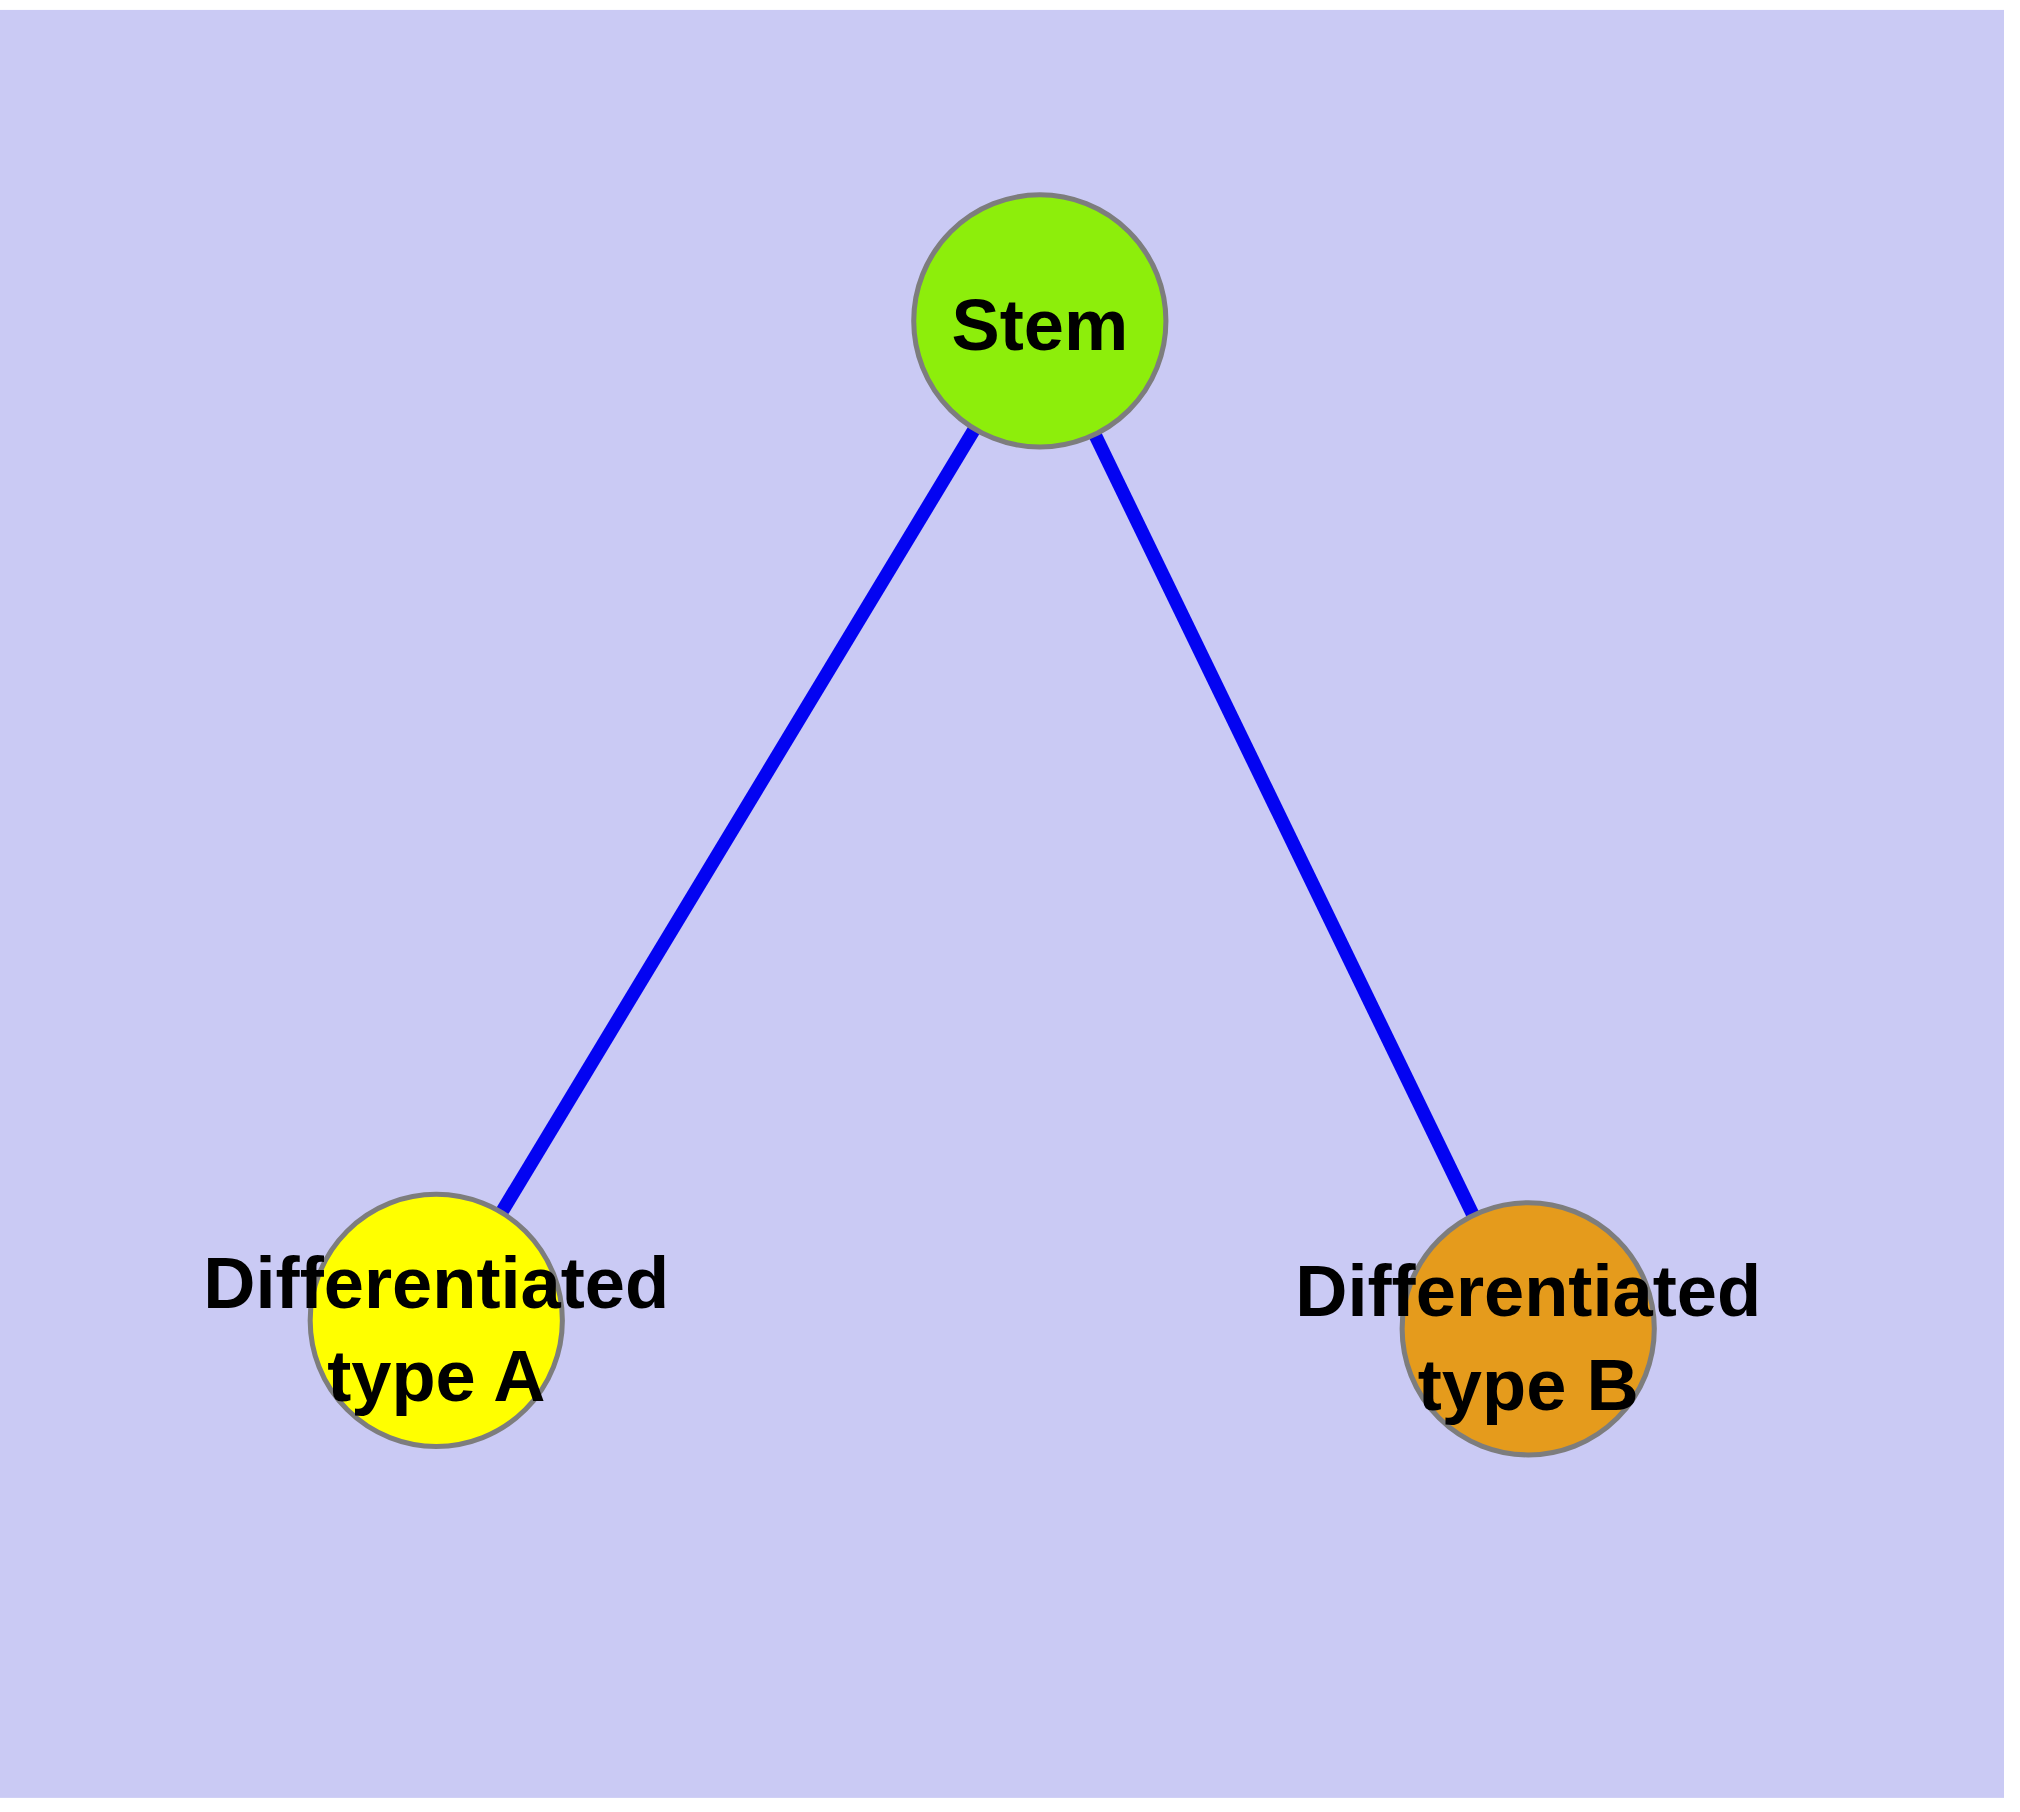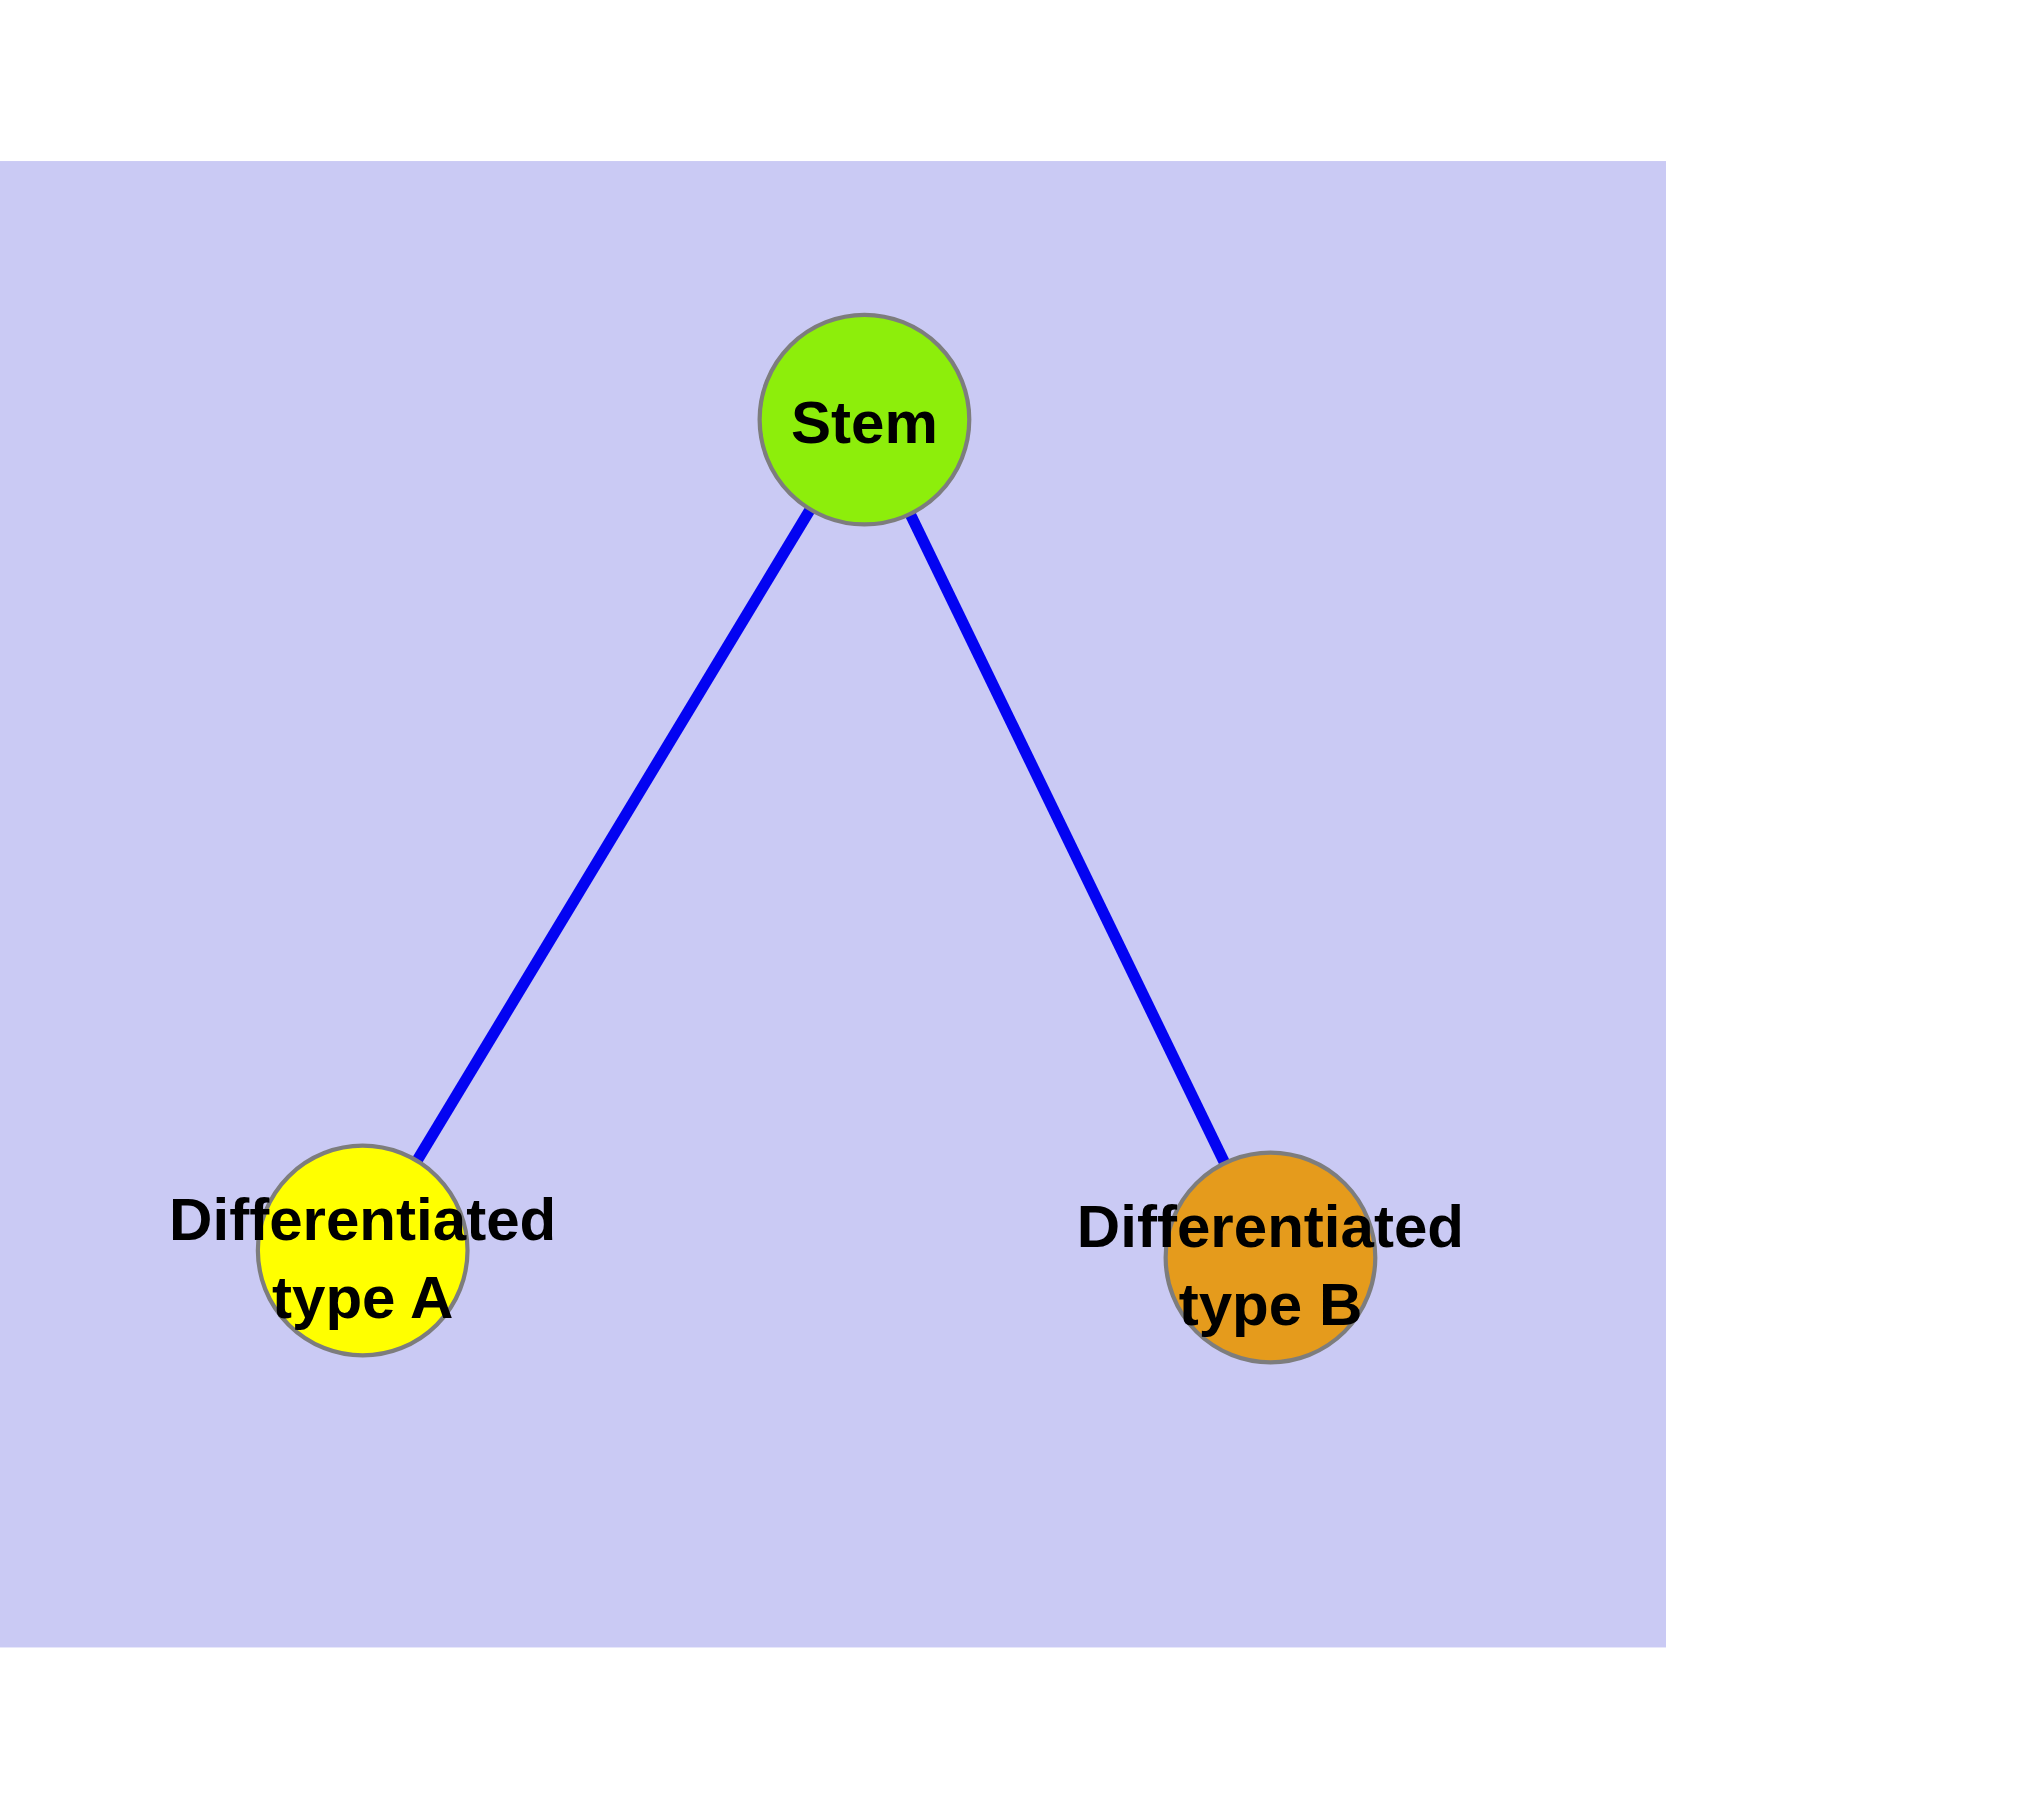--- a/index.html
+++ b/index.html
@@ -1,21 +1,21 @@
 <!DOCTYPE html>
 <html style="font-size:13.6px"><head>
 <meta charset="utf-8">
 <style>
   html, body {
     margin: 0;
     padding: 0;
     background: #ffffff;
   }
   .stage {
-    width: 1666px;
+    width: 2004px;
     height: 1812px;
     position: relative;
   }
   svg {
     display: block;
     width: 100%;
     height: 100%;
   }
   .edge {
     stroke-width: 16;

